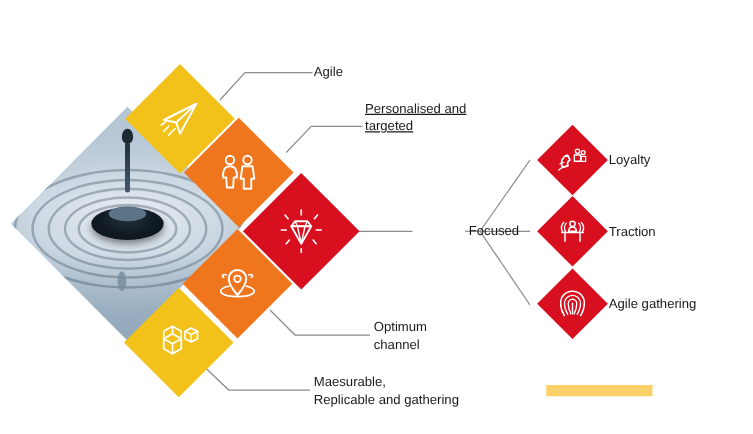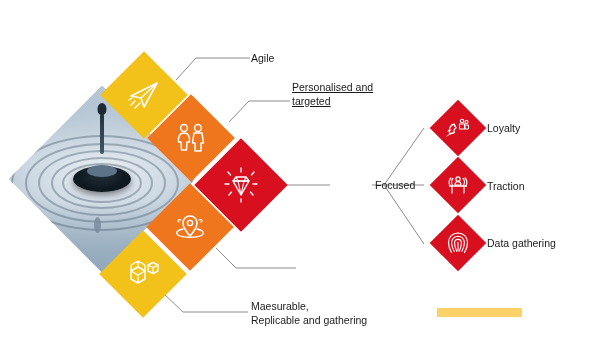--- a/index.html
+++ b/index.html
@@ -207,20 +207,22 @@
         <path d="M23 7 L28 4.5 L33 7 L33 13 L28 15.5 L23 13 Z" fill="none" stroke="#fff" stroke-width="1.4" stroke-linejoin="round"></path>
         <path d="M23 7 L28 9.5 L33 7 M28 9.5 L28 15.5" fill="none" stroke="#fff" stroke-width="1.2"></path>
       </svg>
     </span>
   </div>
 
   <div class="label" style="left:251px;top:51px;">Agile</div>
   <div class="label" style="left:292px;top:80px;text-decoration:underline;">Personalised and
 targeted</div>
   <div class="label" style="left:333px;top:178px;margin-left:42px;">Focused</div>
+  <div class="label" style="left:299px;top:255px;">Optimum
+channel</div>
   <div class="label" style="left:251px;top:299px;">Maesurable,
 Replicable and gathering</div>
 
   <div class="diamond" style="left:438px;top:108px;width:40px;height:40px;background:#D70F1E;">
     <span class="ico">
       <svg width="26" height="26" viewBox="0 0 26 26">
         <path d="M5 19 C3 15 5 10 9 9 L11 13 C9 14 8.5 16 9.5 17.5 Z" fill="none" stroke="#fff" stroke-width="1.3" stroke-linejoin="round"></path>
         <path d="M9 9 L11 13 M5 19 L9.5 17.5" fill="none" stroke="#fff" stroke-width="1.1"></path>
         <path d="M2 21 L6 18 M3 16 L6 15" fill="none" stroke="#fff" stroke-width="1" stroke-linecap="round"></path>
         <circle cx="17" cy="6" r="1.7" fill="none" stroke="#fff" stroke-width="1.1"></circle>
@@ -255,17 +257,17 @@
         <path d="M13 6.3 C16.7 6.3 19.4 9.1 19.4 12.7 C19.4 16.5 18 19.2 16.8 21.5" fill="none" stroke="#fff" stroke-width="1.1" stroke-linecap="round"></path>
         <path d="M13 9.4 C11 9.4 9.6 11 9.6 13 C9.6 16.3 10.6 18.8 11.7 21.2" fill="none" stroke="#fff" stroke-width="1.1" stroke-linecap="round"></path>
         <path d="M13 9.4 C15 9.4 16.4 11 16.4 13 C16.4 16.3 15.4 18.8 14.3 21.2" fill="none" stroke="#fff" stroke-width="1.1" stroke-linecap="round"></path>
         <path d="M13 12.5 L13 21" fill="none" stroke="#fff" stroke-width="1.1" stroke-linecap="round"></path>
       </svg>
     </span>
   </div>
 
   <div class="label" style="left:487px;top:121px;">Loyalty</div>
   <div class="label" style="left:487px;top:179px;">Traction</div>
-  <div class="label" style="left:487px;top:236px;">Data gathering</div>
+  <div class="label" style="left:487px;top:236px;">Agile gathering</div>
 
   <div class="hl-bar" style="left:437px;top:308px;width:85px;height:9px;"></div>
 
 </div>
 
 </body></html>

